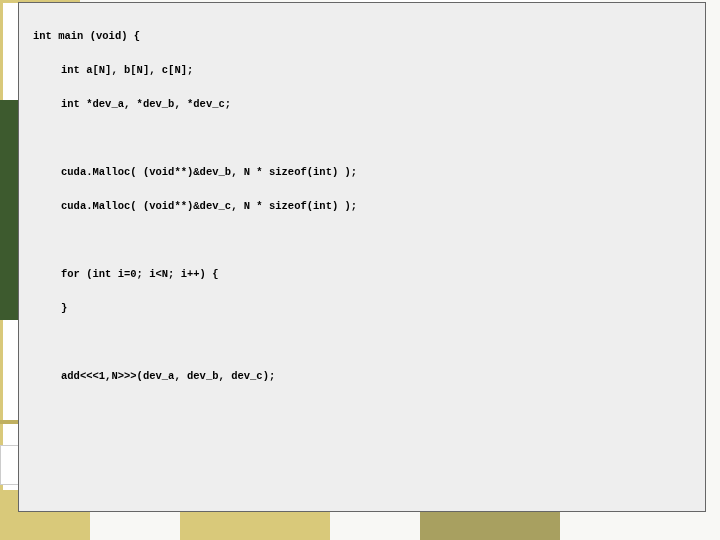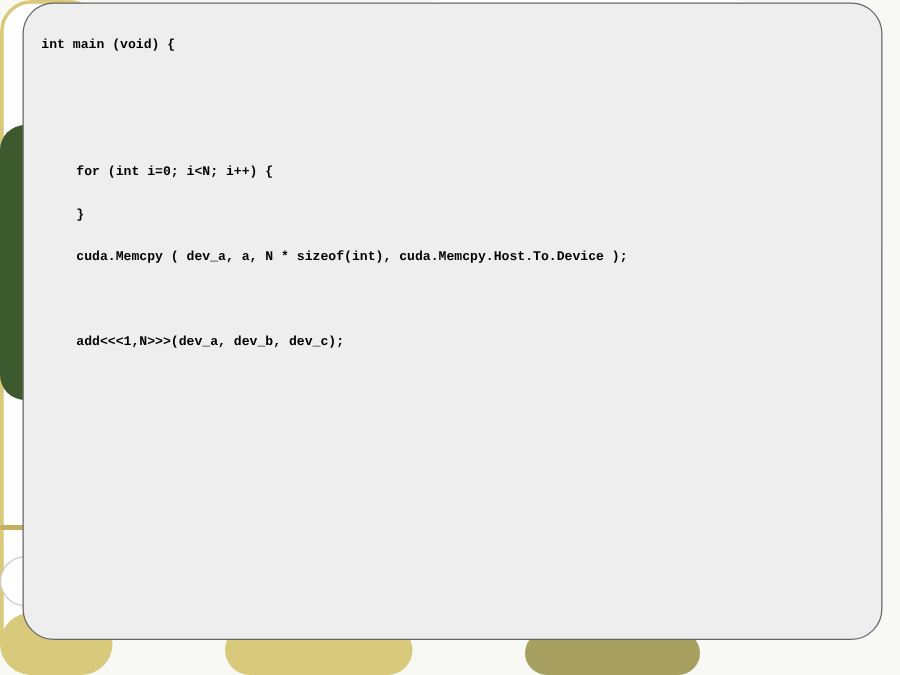--- a/index.html
+++ b/index.html
@@ -1,15 +1,15 @@
 <!DOCTYPE html>
 <html><head>
 <meta charset="utf-8">
 <style>
-  * { margin: 0; padding: 0; box-sizing: border-box; border-radius: 25px; }
+  * { margin: 0; padding: 0; box-sizing: border-box; }
   body {
     width: 720px;
     height: 540px;
     overflow: hidden;
     position: relative;
     background: #f8f8f5;
     font-family: sans-serif;
   }
   .bg {
     position: absolute;
@@ -61,25 +61,28 @@
   <div class="rect r4"></div>
   <div class="rect r5"></div>
   <div class="rect r6"></div>
   <div class="rect r7"></div>
   <div class="rect r8"></div>
 </div>
 
 <div class="code-box">
   <div class="code">
 <span class="top">int main (void) {</span>
+<span class="indent1">int a[N], b[N], c[N];</span>
+<span class="indent1">int *dev_a, *dev_b, *dev_c;</span>
 <span class="blank"></span>
+<span class="indent1">cuda.Malloc( (void**)&amp;dev_b, N * sizeof(int) );</span>
+<span class="indent1">cuda.Malloc( (void**)&amp;dev_c, N * sizeof(int) );</span>
 <span class="blank"></span>
 <span class="indent1">for (int i=0; i&lt;N; i++) {</span>
 <span class="indent1">}</span>
-<span class="indent1">cuda.Memcpy ( dev_a, a, N * sizeof(int), cuda.Memcpy.Host.To.Device );</span>
 <span class="blank"></span>
 <span class="indent1">add&lt;&lt;&lt;1,N&gt;&gt;&gt;(dev_a, dev_b, dev_c);</span>
 
 
 
 
 
 
 
 

